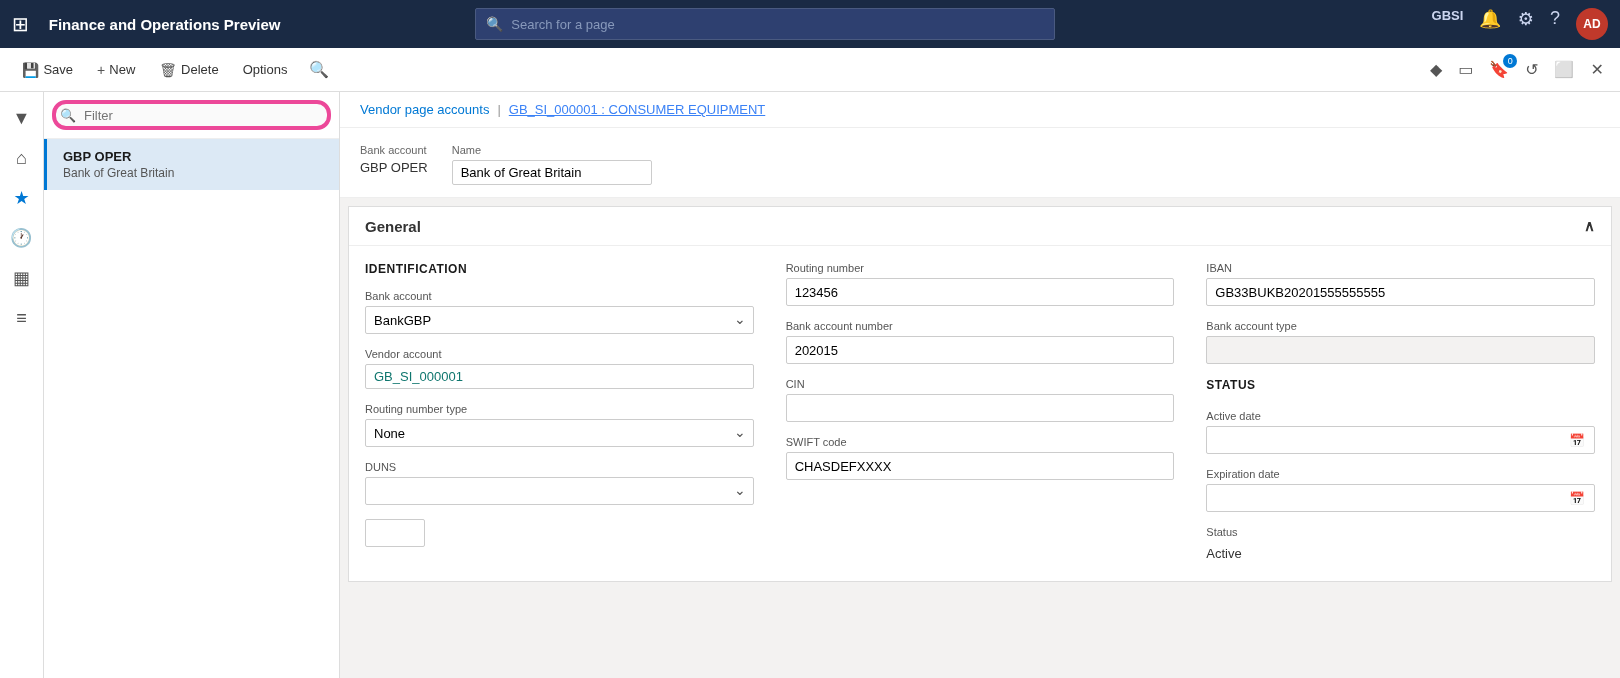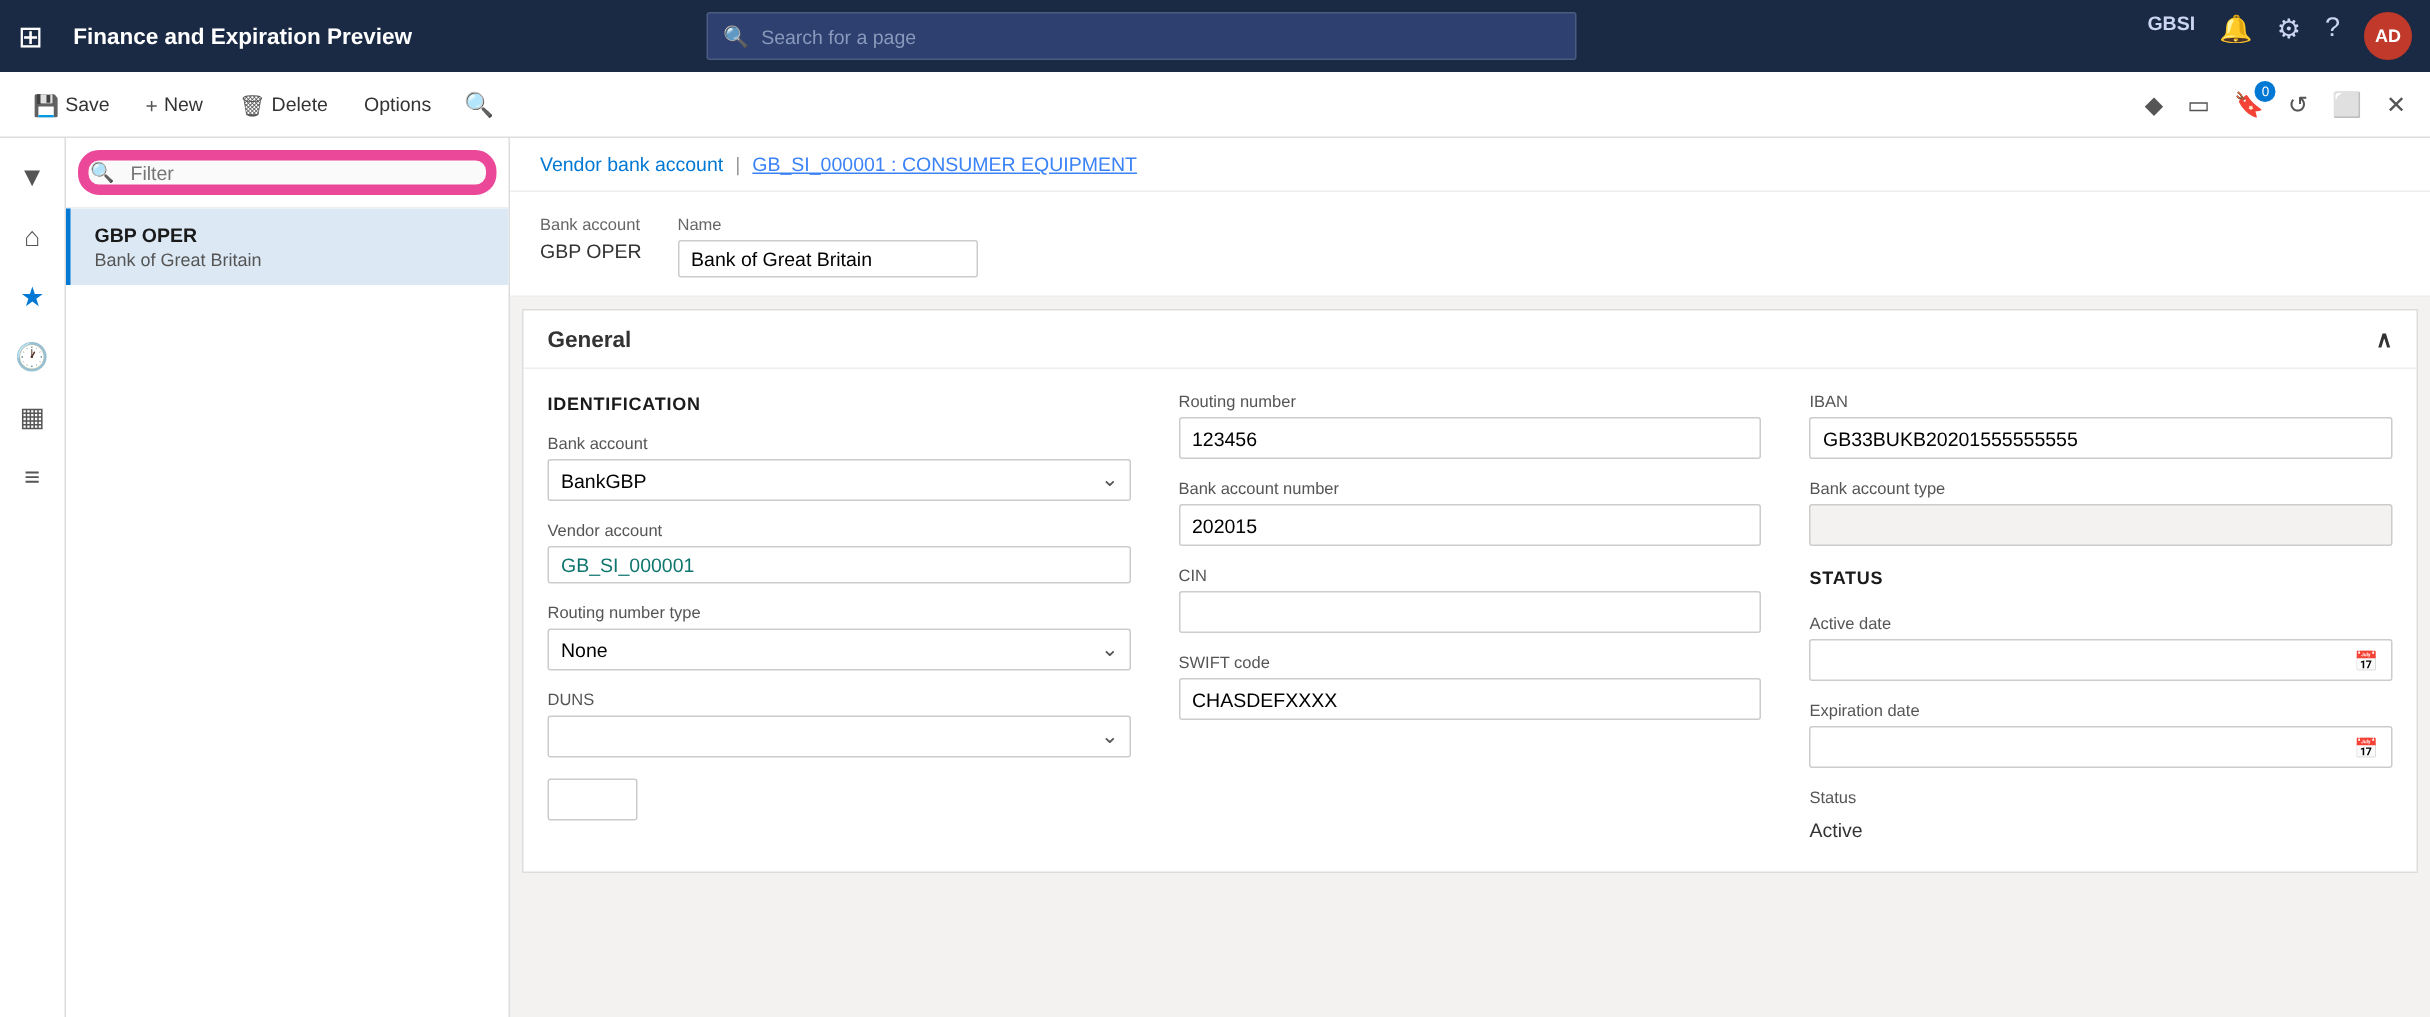--- a/index.html
+++ b/index.html
@@ -160,21 +160,21 @@
       display: flex;
       flex-direction: column;
     }
     .filter-bar {
       padding: 8px;
       border-bottom: 1px solid #eee;
     }
     .filter-input {
       width: 100%;
       height: 30px;
-      border: 7px solid #ec4899;
+      border: 4px solid #ec4899;
       border-radius: 14px;
       padding: 0 8px 0 28px;
       font-size: 13px;
       outline: none;
       background: #fafafa;
     }
     .filter-wrapper {
       position: relative;
     }
     .filter-search-icon {
@@ -349,21 +349,21 @@
       padding: 0 8px;
       font-size: 13px;
       outline: none;
     }
   </style>
 </head>
 <body>
 
 <div class="top-nav">
   <span class="top-nav-grid">⊞</span>
-  <span class="top-nav-title">Finance and Expiration Preview</span>
+  <span class="top-nav-title">Finance and Operations Preview</span>
 
   <div class="search-bar">
     <span class="search-icon-unicode">🔍</span>
     <input type="text" placeholder="Search for a page" style="">
   </div>
 
   <div class="top-nav-right">
     <span class="top-nav-label">GBSI</span>
     <span class="top-nav-icon">🔔</span>
     <span class="top-nav-icon">⚙</span>
@@ -423,21 +423,21 @@
     </div>
     <div class="list-item selected">
       <div class="list-item-title">GBP OPER</div>
       <div class="list-item-subtitle">Bank of Great Britain</div>
     </div>
   </div>
 
   <div class="detail-panel">
 
     <div class="breadcrumb">
-      <span style="color:#0078d4;cursor:pointer;">Vendor bank account</span>
+      <span style="color:#0078d4;cursor:pointer;">Vendor page accounts</span>
       <span class="breadcrumb-sep">|</span>
       <span class="breadcrumb-current">GB_SI_000001 : CONSUMER EQUIPMENT</span>
     </div>
 
     <div class="header-fields">
       <div class="field-group">
         <span class="field-label">Bank account</span>
         <span class="field-value-static">GBP OPER</span>
       </div>
       <div class="field-group">

